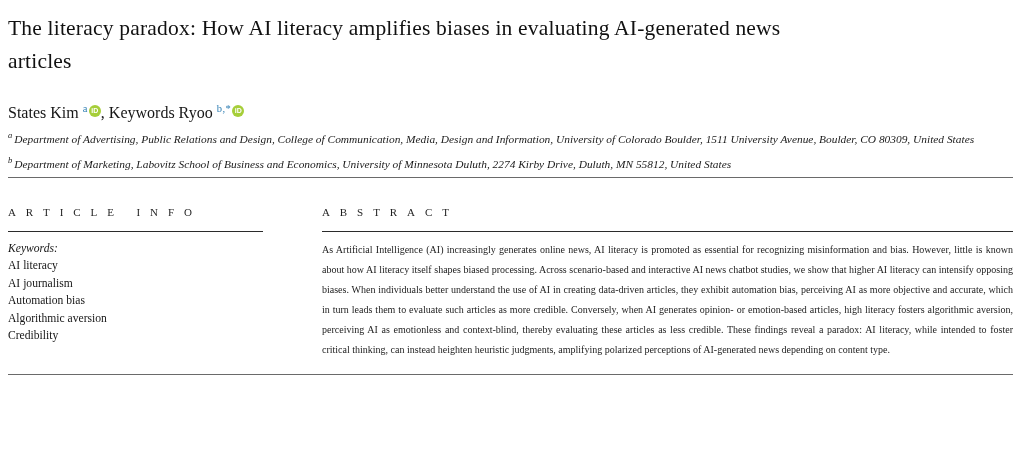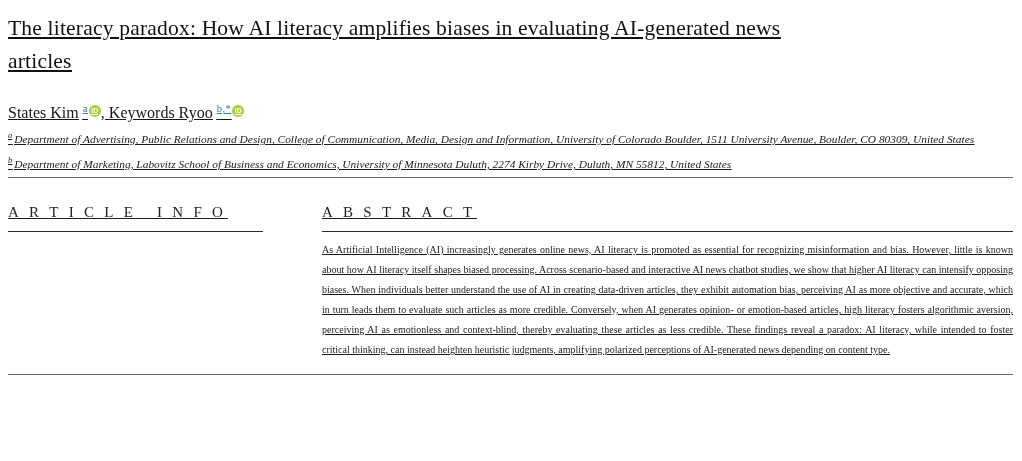--- a/index.html
+++ b/index.html
@@ -1,15 +1,15 @@
 <!DOCTYPE html>
 <html><head>
 <meta charset="utf-8">
 <style>
-  * { box-sizing: border-box; text-decoration: underline; }
+  * { box-sizing: border-box; }
   html, body { margin: 0; padding: 0; background: #ffffff; }
   body {
     font-family: "Liberation Serif", serif;
     color: #1a1a1a;
     -webkit-font-smoothing: antialiased;
   }
   .page {
     width: 1022px;
     height: 461px;
     padding: 10px 9px 0 8px;
@@ -78,21 +78,21 @@
     border-top: 1.5px solid #6a6a6a;
     margin: 14px 0 0 0;
   }
   .columns {
     margin-top: 28px;
     display: grid;
     grid-template-columns: 255px 1fr;
     column-gap: 59px;
   }
   .col-heading {
-    font-size: 15px;
+    font-size: 11px;
     line-height: 12px;
     letter-spacing: 4.5px;
     color: #1f1f1f;
     font-weight: normal;
     margin: 0;
     white-space: nowrap;
   }
   .rule-col {
     border: 0;
     border-top: 1px solid #2b2b2b;
@@ -130,20 +130,28 @@
     <div><sup>b</sup><span>Department of Marketing, Labovitz School of Business and Economics, University of Minnesota Duluth, 2274 Kirby Drive, Duluth, MN 55812, United States</span></div>
   </div>
 
   <hr class="rule-full">
 
   <div class="columns">
 
     <div class="col-left">
       <h2 class="col-heading">A R T I C L E   I N F O</h2>
       <hr class="rule-col">
+      <div class="keywords">
+        <div class="keywords-label">Keywords:</div>
+        <div>AI literacy</div>
+        <div>AI journalism</div>
+        <div>Automation bias</div>
+        <div>Algorithmic aversion</div>
+        <div>Credibility</div>
+      </div>
     </div>
 
     <div class="col-right">
       <h2 class="col-heading">A B S T R A C T</h2>
       <hr class="rule-col">
       <div class="abstract-body">As Artificial Intelligence (AI) increasingly generates online news, AI literacy is promoted as essential for recognizing misinformation and bias. However, little is known about how AI literacy itself shapes biased processing. Across scenario-based and interactive AI news chatbot studies, we show that higher AI literacy can intensify opposing biases. When individuals better understand the use of AI in creating data-driven articles, they exhibit automation bias, perceiving AI as more objective and accurate, which in turn leads them to evaluate such articles as more credible. Conversely, when AI generates opinion- or emotion-based articles, high literacy fosters algorithmic aversion, perceiving AI as emotionless and context-blind, thereby evaluating these articles as less credible. These findings reveal a paradox: AI literacy, while intended to foster critical thinking, can instead heighten heuristic judgments, amplifying polarized perceptions of AI-generated news depending on content type.</div>
     </div>
 
   </div>
 

